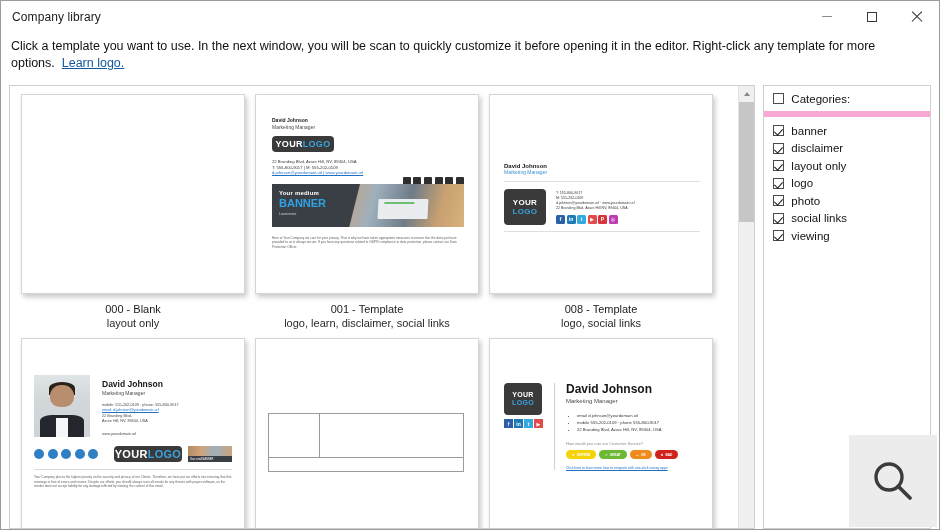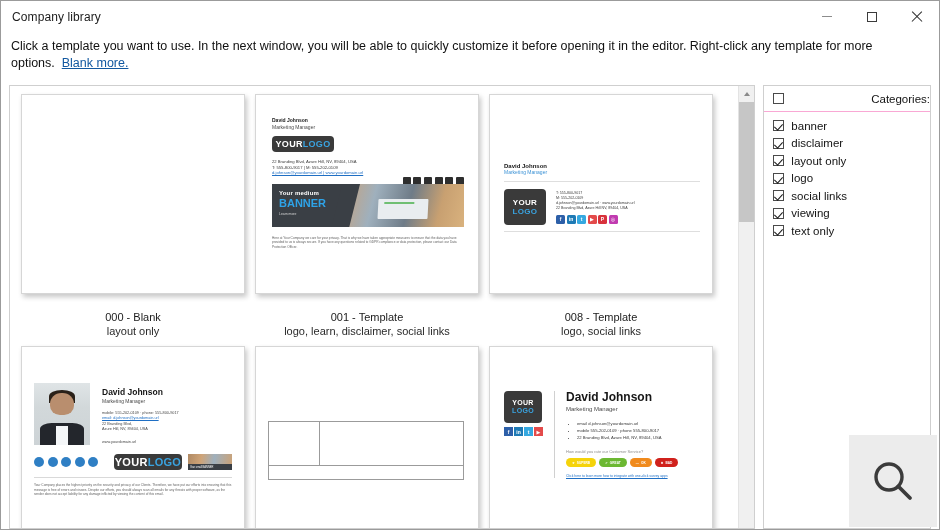--- a/index.html
+++ b/index.html
@@ -54,41 +54,40 @@
     padding:6px 4px 4px 6px;box-sizing:border-box;
     display:flex;flex-wrap:wrap;align-content:flex-start;
   }
   .cell{width:232px;margin:2px 1px 6px 1px;}
   .thumb{
     width:224px;height:200px;background:#ffffff;
     border:1px solid #d6d6d6;box-sizing:border-box;margin:0 auto;
     box-shadow:2px 3px 5px rgba(0,0,0,.22);
     position:relative;overflow:hidden;
   }
-  .caption{text-align:center;font-size:11px;line-height:14px;color:#1b1b1b;padding-top:16px;}
+  .caption{text-align:center;font-size:11px;line-height:14px;color:#1b1b1b;padding-top:8px;}
   .caption .c2{color:#2a2a2a;}
 
   
   .scrollbar{
     position:absolute;right:0;top:0;width:16px;bottom:0;background:#f0f0f0;
     border-left:1px solid #e3e3e3;box-sizing:border-box;
   }
   .sb-up{height:16px;display:flex;align-items:center;justify-content:center;background:#f0f0f0;}
   .sb-arrow{width:0;height:0;border-left:3.5px solid transparent;border-right:3.5px solid transparent;border-bottom:4px solid #8a8a8a;}
   .sb-thumb{position:absolute;top:16px;left:0;width:16px;height:120px;background:#c6c6c6;}
 
   
   .cats{
     width:168px;height:444px;border:1px solid #cfcfcf;background:#fff;
     box-sizing:border-box;
   }
   .cats-head{
     height:25px;display:flex;align-items:center;padding-left:9px;
-    border-bottom:1px solid #f9a8d4;
-    justify-content:space-between;
+    border-bottom:6px solid #f9a8d4;
   }
   .cat-item{display:flex;align-items:center;padding-left:9px;height:17.5px;}
   .cats-list{padding-top:5px;}
   .cb{
     width:11px;height:11px;border:1px solid #4a4a4a;background:#fff;
     box-sizing:border-box;margin-right:7px;position:relative;flex:0 0 auto;
   }
   .cb.on:after{
     content:"";position:absolute;left:2px;top:1px;width:4px;height:7px;
     border:solid #1a1a1a;border-width:0 1.6px 1.6px 0;transform:rotate(42deg);
@@ -227,23 +226,23 @@
       <div class="win-btn">
           <span class="max-glyph"></span>
         </div>
       <div class="win-btn">
           <span class="close-glyph"></span>
         </div>
     </div>
   </div>
 
   <div class="desc">
-    <span>Click a template you want to use. In the next window, you will be able to quickly customize it before opening it in the editor. Right-click any template for more</span><br>
+    <span>Click a template you want to use. In the next window, you will be scan to quickly customize it before opening it in the editor. Right-click any template for more</span><br>
     <span>options.</span>
-    &nbsp;<a href="#">Blank more.</a>
+    &nbsp;<a href="#">Learn logo.</a>
   </div>
 
   <div class="content">
 
     <div class="gallery-wrap">
       <div class="gallery">
 
         <div class="cell">
           <div class="thumb">
             <div class="tpl"></div>
@@ -464,29 +463,29 @@
         <div class="cat-item">
             <span class="cb on"></span>
             <span class="cat-label">layout only</span>
           </div>
         <div class="cat-item">
             <span class="cb on"></span>
             <span class="cat-label">logo</span>
           </div>
         <div class="cat-item">
             <span class="cb on"></span>
+            <span class="cat-label">photo</span>
+          </div>
+        <div class="cat-item">
+            <span class="cb on"></span>
             <span class="cat-label">social links</span>
           </div>
         <div class="cat-item">
             <span class="cb on"></span>
             <span class="cat-label">viewing</span>
-          </div>
-        <div class="cat-item">
-            <span class="cb on"></span>
-            <span class="cat-label">text only</span>
           </div>
       </div>
     </div>
   </div>
 
   <div class="magnifier">
     <svg width="46" height="46" viewBox="0 0 46 46">
       <circle cx="19" cy="19" r="13" fill="none" stroke="#3b3b3b" stroke-width="3.4"></circle>
       <line x1="28.5" y1="28.5" x2="40" y2="40" stroke="#3b3b3b" stroke-width="3.8" stroke-linecap="round"></line>
     </svg>

